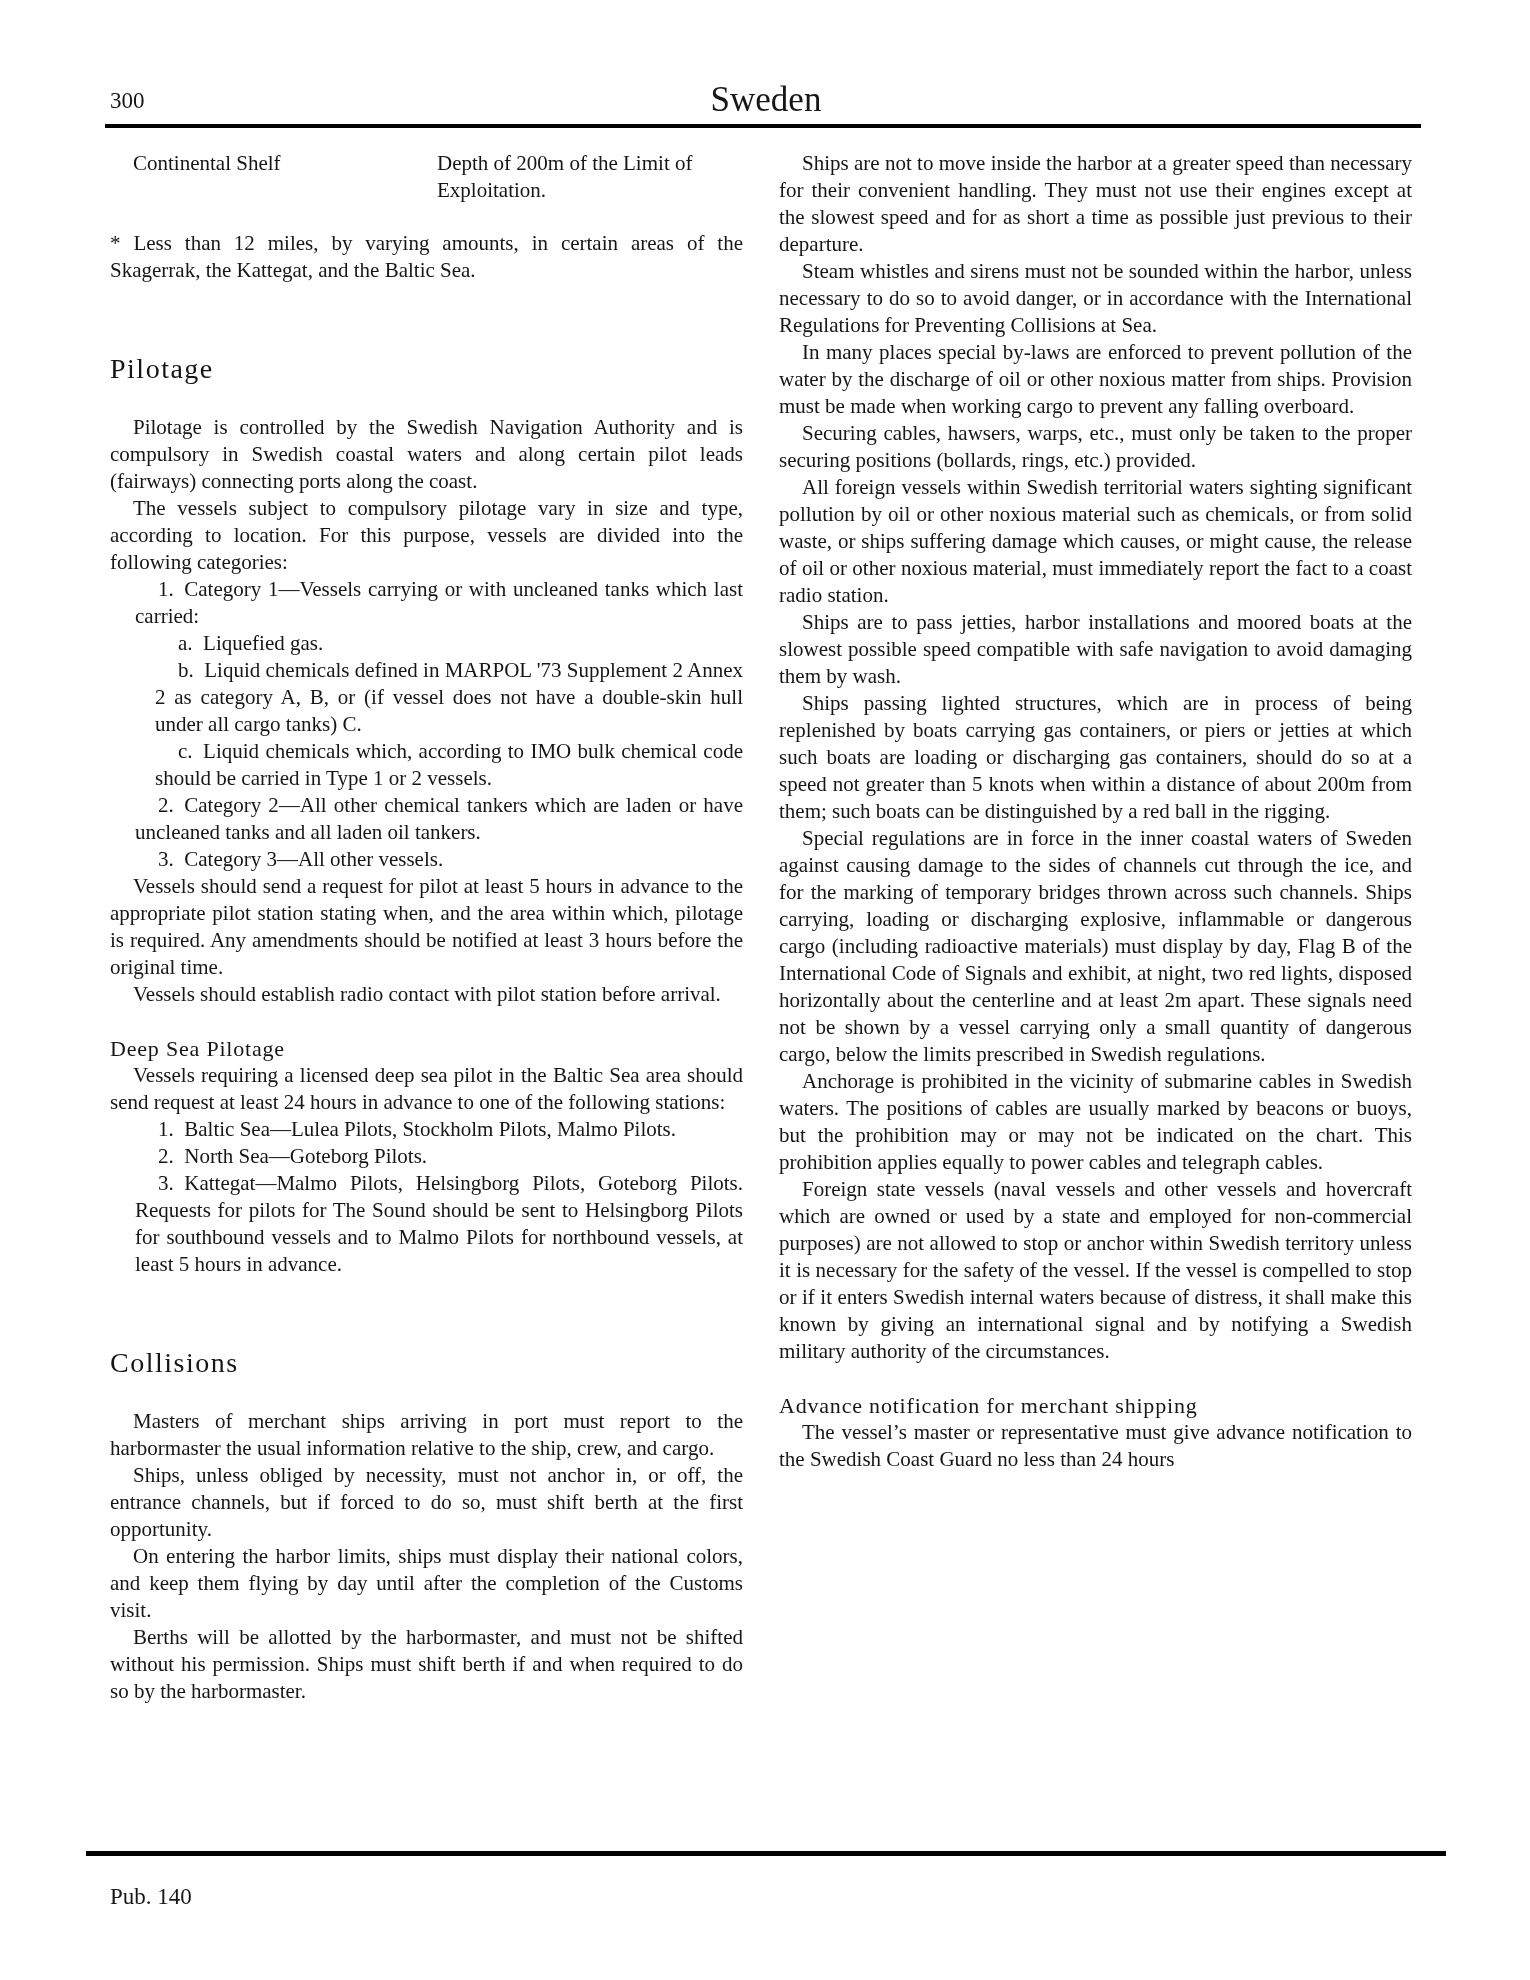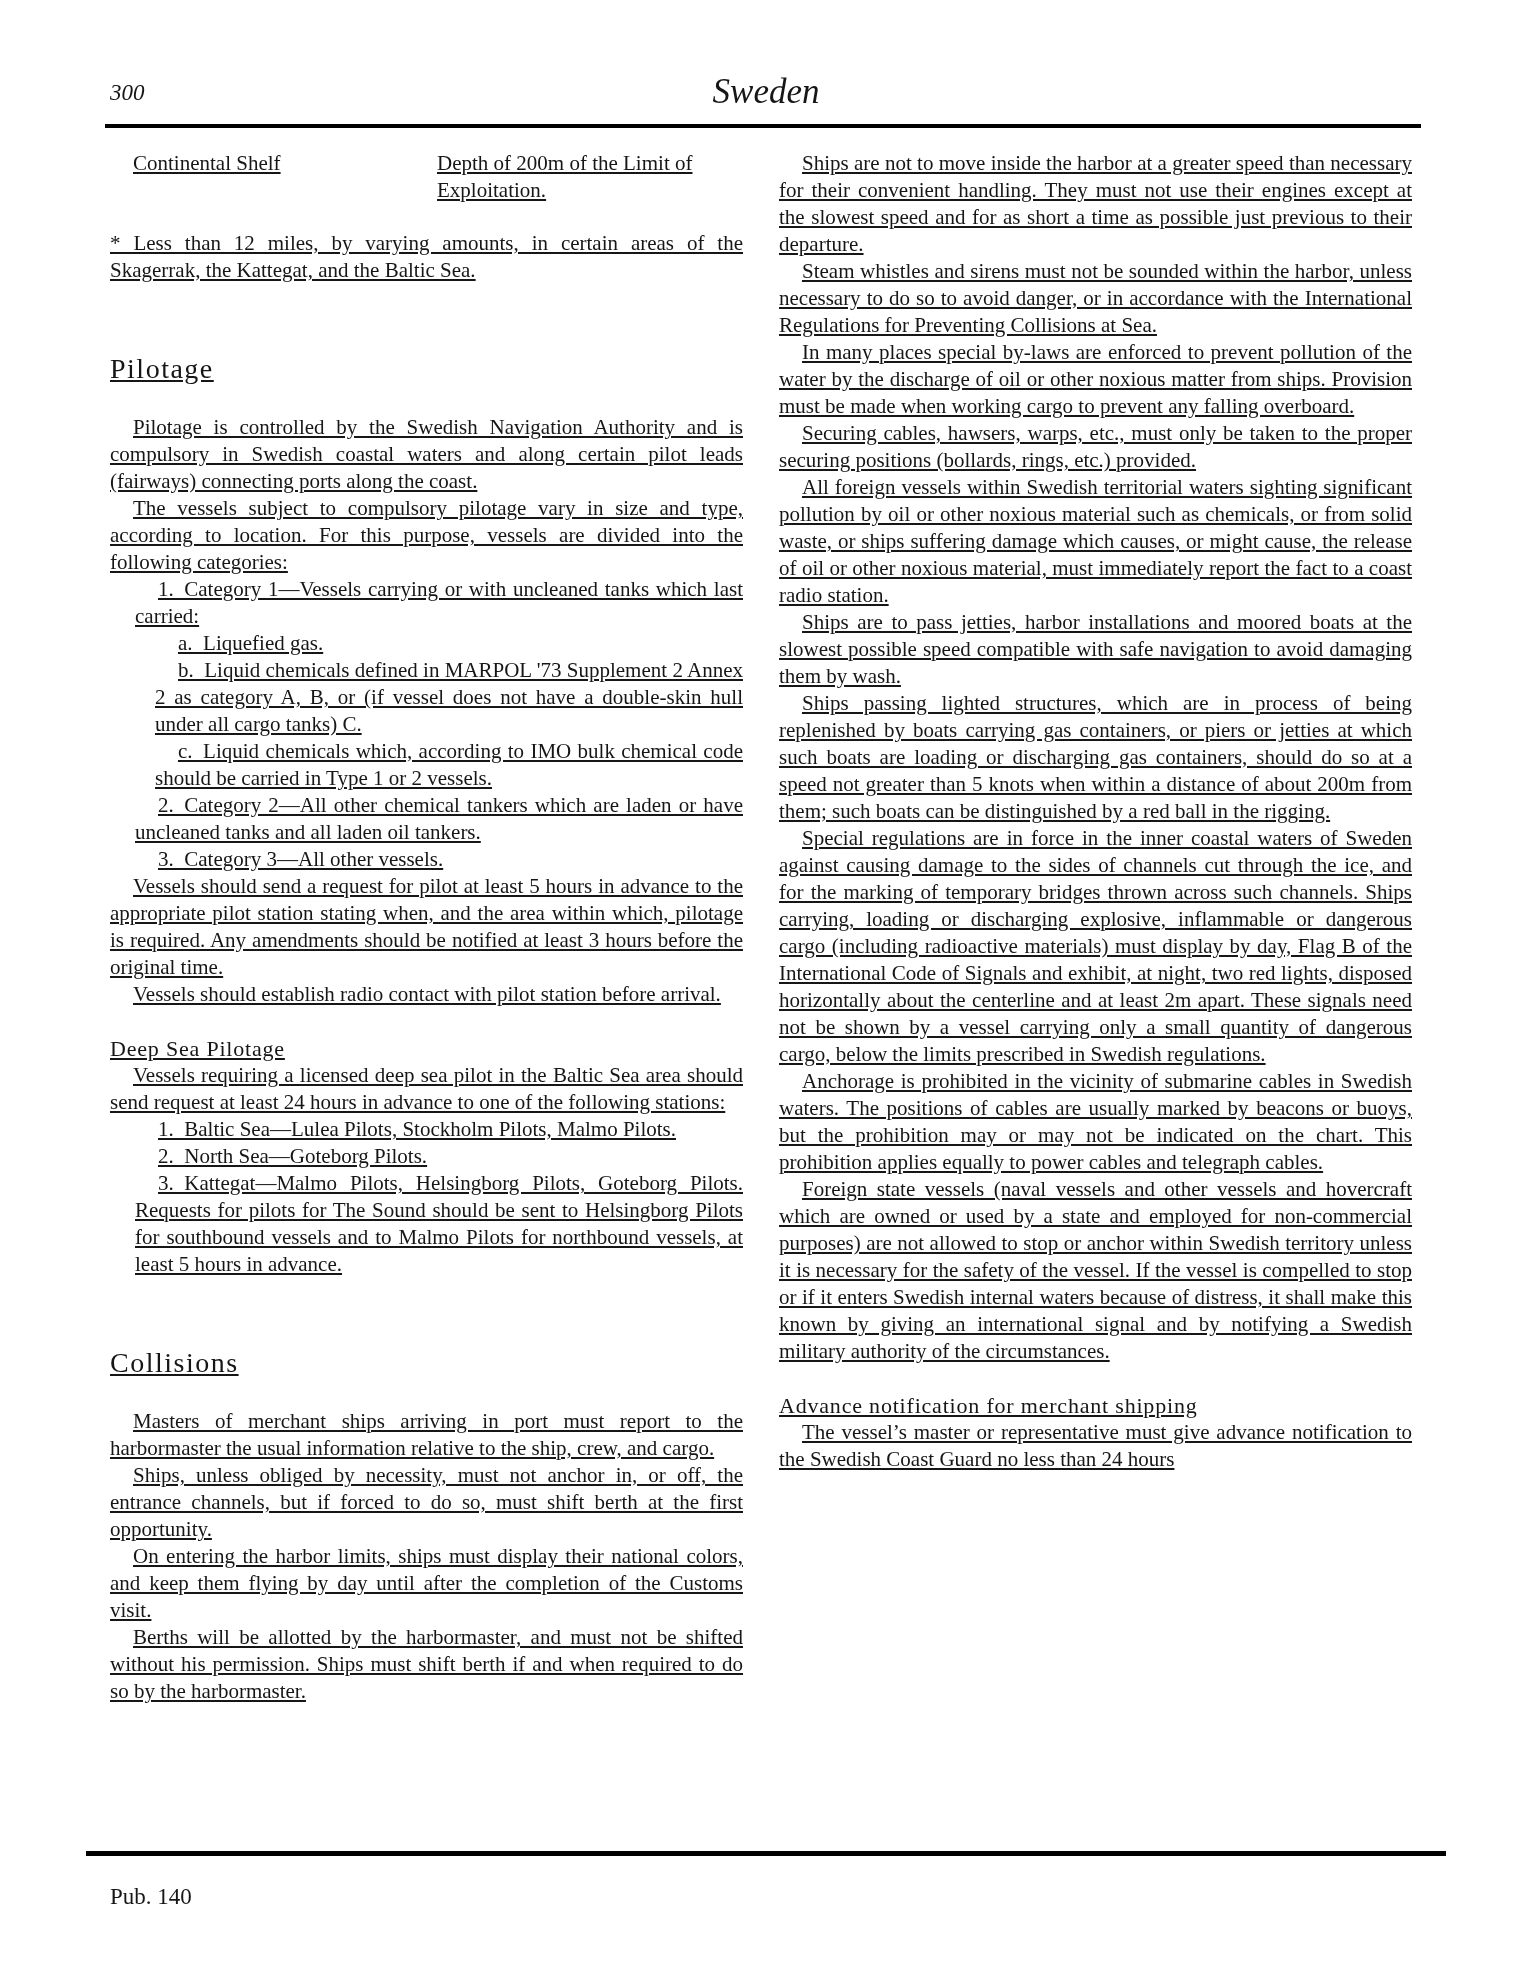--- a/index.html
+++ b/index.html
@@ -4,32 +4,32 @@
 <style>
   html,body{margin:0;padding:0;background:#e9e9e9;}
   .page{
     position:relative;
     width:1530px;height:1980px;
     background:#ffffff;
     color:#161616;
     font-family:"Liberation Serif","DejaVu Serif",serif;
     overflow:hidden;
   }
-  .page-header{position:absolute;top:72px;left:110px;width:1312px;height:40px;font-style:italic;}
+  .page-header{position:absolute;top:80px;left:110px;width:1312px;height:40px;}
   .pageno{position:absolute;left:0;top:8px;font-size:23px;}
   .title{position:absolute;left:0;right:0;top:0;text-align:center;font-size:35px;}
   .rule{position:absolute;background:#000;}
   .rule-top{top:124px;left:105px;width:1316px;height:4px;}
   .rule-bottom{top:1851px;left:86px;width:1360px;height:5px;}
   .content{
     position:absolute;top:150px;left:110px;width:1302px;
     display:flex;gap:36px;
     font-size:21px;line-height:27px;
   }
-  .col{width:633px;text-decoration:underline;}
+  .col{width:633px;}
   .col p{margin:0;text-align:justify;hyphens:none;}
   .para{text-indent:23px;}
   .li1{padding-left:25px;text-indent:23px;}
   .li2{padding-left:45px;text-indent:23px;}
   .defrow{display:flex;padding-left:23px;}
   .term{width:304px;flex:none;}
   .def{flex:1;text-align:left;}
   .footnote{margin-top:26px !important;text-align:justify;}
   h2{font-size:28px;font-weight:400;letter-spacing:1.5px;margin:71px 0 32px 0;}
   h3{font-size:22px;font-weight:400;letter-spacing:0.8px;margin:27px 0 0 0;}

